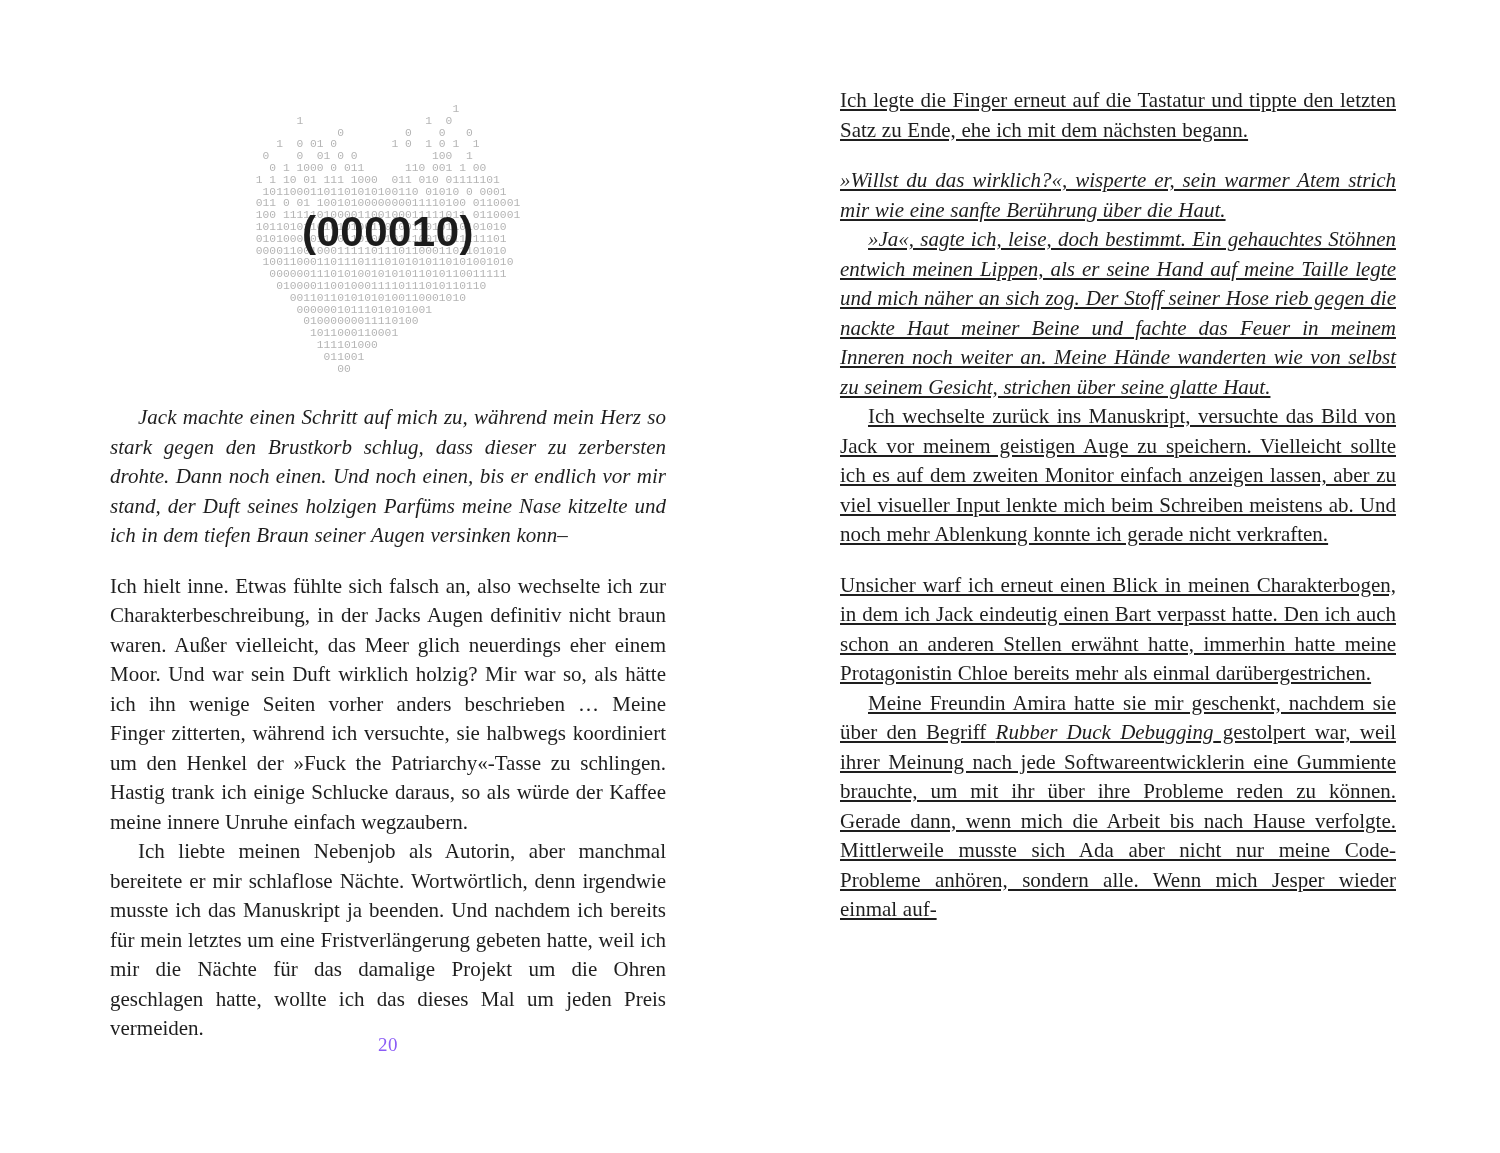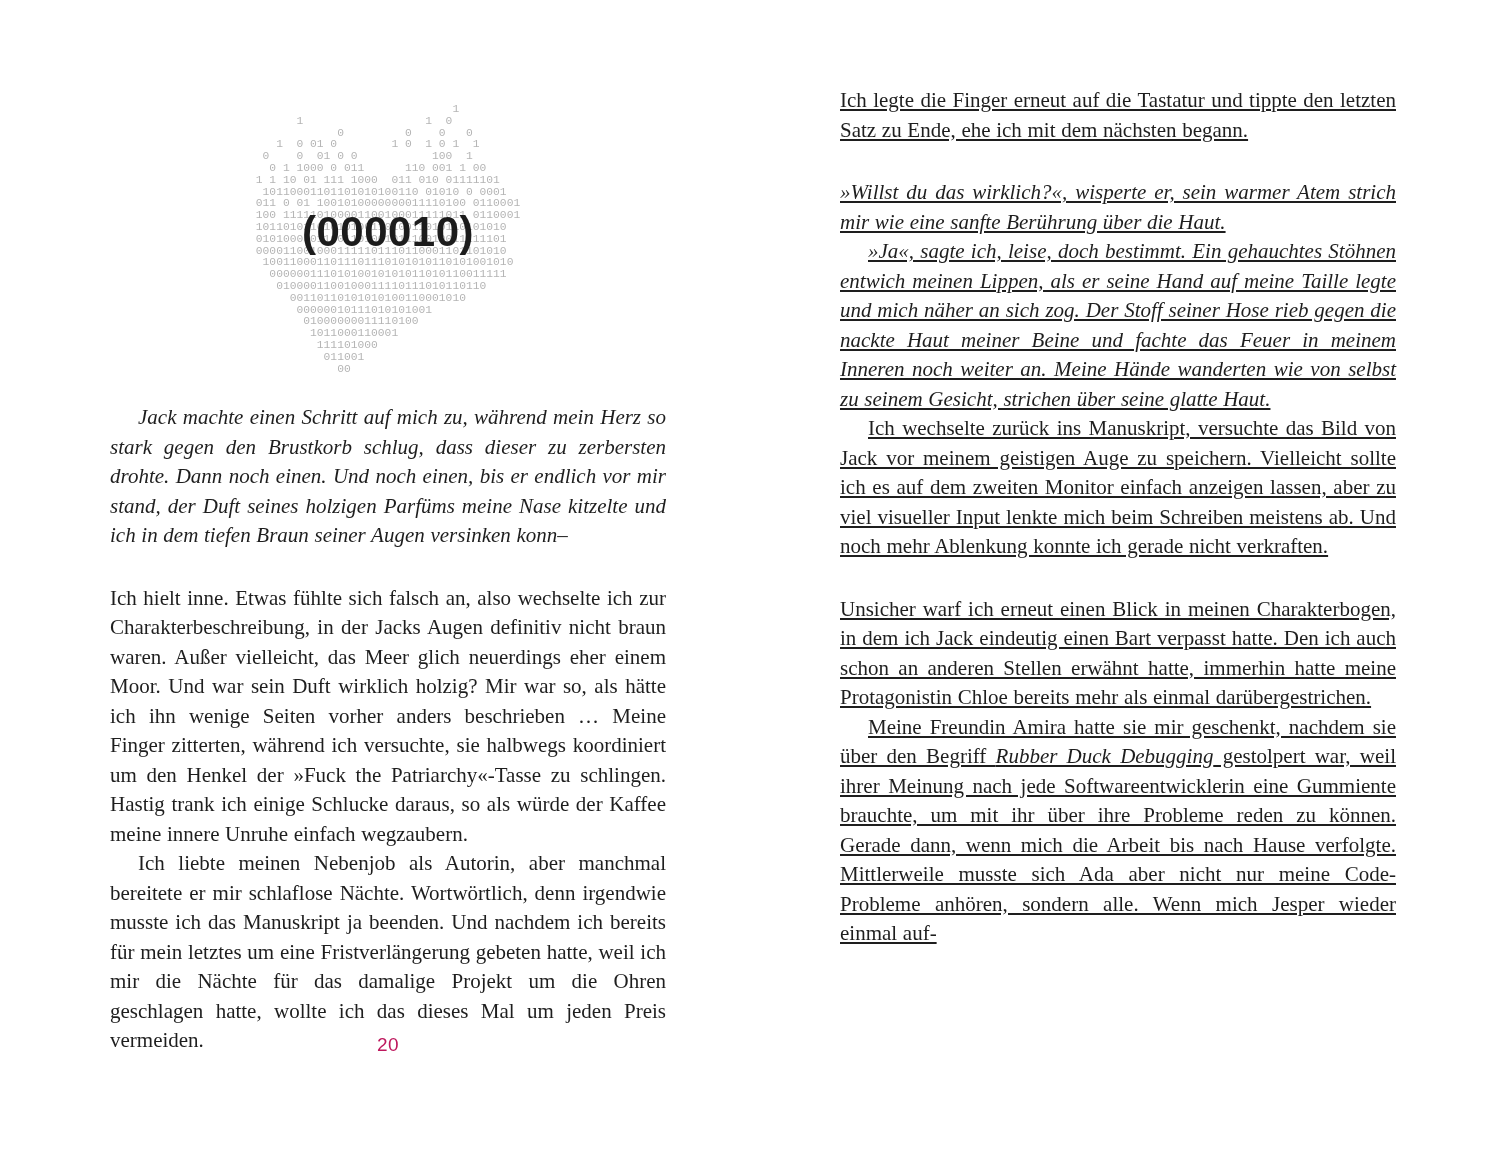--- a/index.html
+++ b/index.html
@@ -31,27 +31,27 @@
 
   
   .text-block{margin-top:23px;}
   .text-block.right{margin-top:0;padding-top:86px;text-decoration:underline;}
   p.para{
     margin:0;font-size:21px;line-height:29.5px;
     text-align:justify;hyphens:auto;-webkit-hyphens:auto;
     word-spacing:0.02em;
   }
   p.para.indent{text-indent:28px;}
-  p.para.space-before{margin-top:33px;}
+  p.para.space-before{margin-top:21px;}
   p.para.italic,.italic{font-style:italic;}
 
   .page-num{
     position:absolute;left:0;width:556px;top:1034px;text-align:center;
-    font-family:Liberation Sans, sans-serif;
-    font-size:19px;color:#be185d;letter-spacing:0.5px;
+    font-family:Liberation Serif, serif;
+    font-size:19px;color:#8b5cf6;letter-spacing:0.5px;
   }
 </style>
 </head>
 <body>
 
 <div class="spread">
 
   <div class="page">
     <div class="col col-left">
       <div class="heart-wrap">

